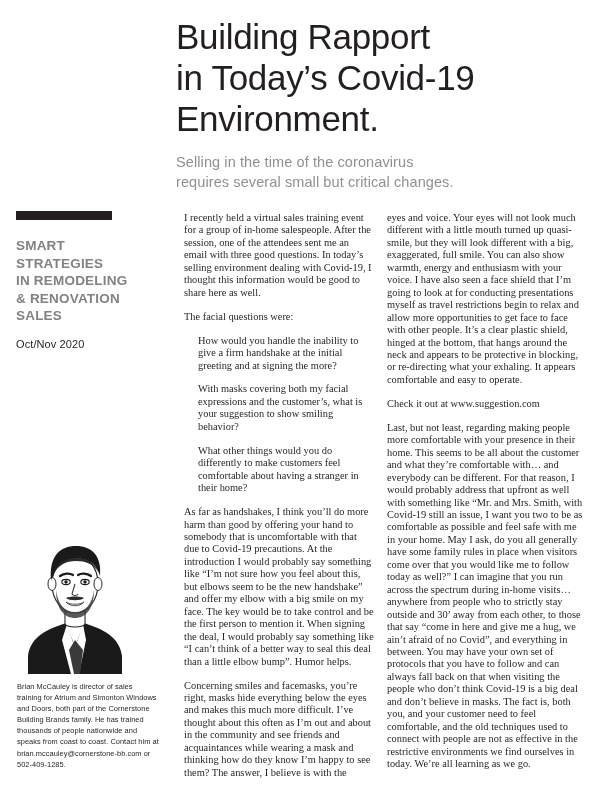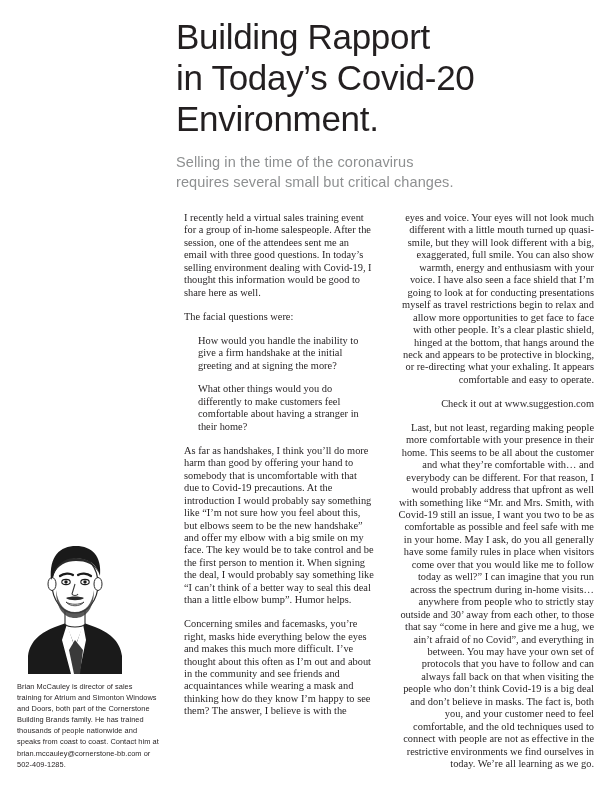--- a/index.html
+++ b/index.html
@@ -114,44 +114,53 @@
     position: absolute;
     top: 212px;
     width: 190px;
     font-family: "Liberation Serif", serif;
     font-size: 10.4px;
     line-height: 12.45px;
     color: #231f20;
     text-align: left;
   }
   .col-left  { left: 184px; }
-  .col-right { left: 396px; width: 198px; text-align: right; }
+  .col-right { left: 387px; width: 198px; }
 
   .col p {
     margin: 0 0 11.5px 0;
   }
   .col p:last-child { margin-bottom: 0; }
   .col p.q {
     margin-left: 14px;
     margin-bottom: 11.5px;
   }
 </style>
 </head>
 <body>
 
 <div class="page">
 
   <div class="header">
     <h1 class="headline">Building Rapport
-in Today’s Covid-20
+in Today’s Covid-19
 Environment.</h1>
     <div class="deck">Selling in the time of the coronavirus
 requires several small but critical changes.</div>
   </div>
 
+  <div class="sidebar">
+    <div class="rule-bar"></div>
+    <div class="kicker">SMART
+STRATEGIES
+IN REMODELING
+&amp; RENOVATION
+SALES</div>
+    <div class="issue-date">Oct/Nov 2020</div>
+  </div>
 
   <div class="portrait-wrap">
     <svg class="portrait" viewBox="0 0 106 146">
       <rect x="0" y="0" width="106" height="146" fill="#ffffff"></rect>
       <g fill="#1a1a1a">
 
         <path d="M6 146 L6 128 C8 112 20 104 33 99 L44 95 L53 118 L62 95 L73 99 C86 104 98 112 100 128 L100 146 Z"></path>
       </g>
 
       <path d="M44 95 L53 118 L62 95 L58 93 L53 104 L48 93 Z" fill="#ffffff"></path>
@@ -186,20 +195,21 @@
       <path d="M44 74 C48 79 58 79 62 74 C58 77 48 77 44 74 Z" fill="#ffffff" stroke="#2a2a2a" stroke-width="0.8"></path>
     </svg>
   </div>
 
   <div class="bio">Brian McCauley is director of sales training for Atrium and Simonton Windows and Doors, both part of the Cornerstone Building Brands family. He has trained thousands of people nationwide and speaks from coast to coast. Contact him at brian.mccauley@cornerstone-bb.com or 502-409-1285.</div>
 
   <div class="col col-left">
       <p>I recently held a virtual sales training event for a group of in-home salespeople. After the session, one of the attendees sent me an email with three good questions. In today’s selling environment dealing with Covid-19, I thought this information would be good to share here as well.</p>
       <p>The facial questions were:</p>
       <p class="q">How would you handle the inability to give a firm handshake at the initial greeting and at signing the more?</p>
+      <p class="q">With masks covering both my facial expressions and the customer’s, what is your suggestion to show smiling behavior?</p>
       <p class="q">What other things would you do differently to make customers feel comfortable about having a stranger in their home?</p>
       <p>As far as handshakes, I think you’ll do more harm than good by offering your hand to somebody that is uncomfortable with that due to Covid-19 precautions. At the introduction I would probably say something like “I’m not sure how you feel about this, but elbows seem to be the new handshake” and offer my elbow with a big smile on my face. The key would be to take control and be the first person to mention it. When signing the deal, I would probably say something like “I can’t think of a better way to seal this deal than a little elbow bump”. Humor helps.</p>
       <p>Concerning smiles and facemasks, you’re right, masks hide everything below the eyes and makes this much more difficult. I’ve thought about this often as I’m out and about in the community and see friends and acquaintances while wearing a mask and thinking how do they know I’m happy to see them? The answer, I believe is with the</p>
     </div>
 
   <div class="col col-right">
       <p>eyes and voice. Your eyes will not look much different with a little mouth turned up quasi-smile, but they will look different with a big, exaggerated, full smile. You can also show warmth, energy and enthusiasm with your voice. I have also seen a face shield that I’m going to look at for conducting presentations myself as travel restrictions begin to relax and allow more opportunities to get face to face with other people. It’s a clear plastic shield, hinged at the bottom, that hangs around the neck and appears to be protective in blocking, or re-directing what your exhaling. It appears comfortable and easy to operate.</p>
       <p>Check it out at www.suggestion.com</p>
       <p>Last, but not least, regarding making people more comfortable with your presence in their home. This seems to be all about the customer and what they’re comfortable with… and everybody can be different. For that reason, I would probably address that upfront as well with something like “Mr. and Mrs. Smith, with Covid-19 still an issue, I want you two to be as comfortable as possible and feel safe with me in your home. May I ask, do you all generally have some family rules in place when visitors come over that you would like me to follow today as well?” I can imagine that you run across the spectrum during in-home visits… anywhere from people who to strictly stay outside and 30’ away from each other, to those that say “come in here and give me a hug, we ain’t afraid of no Covid”, and everything in between. You may have your own set of protocols that you have to follow and can always fall back on that when visiting the people who don’t think Covid-19 is a big deal and don’t believe in masks. The fact is, both you, and your customer need to feel comfortable, and the old techniques used to connect with people are not as effective in the restrictive environments we find ourselves in today. We’re all learning as we go.</p>
     </div>

